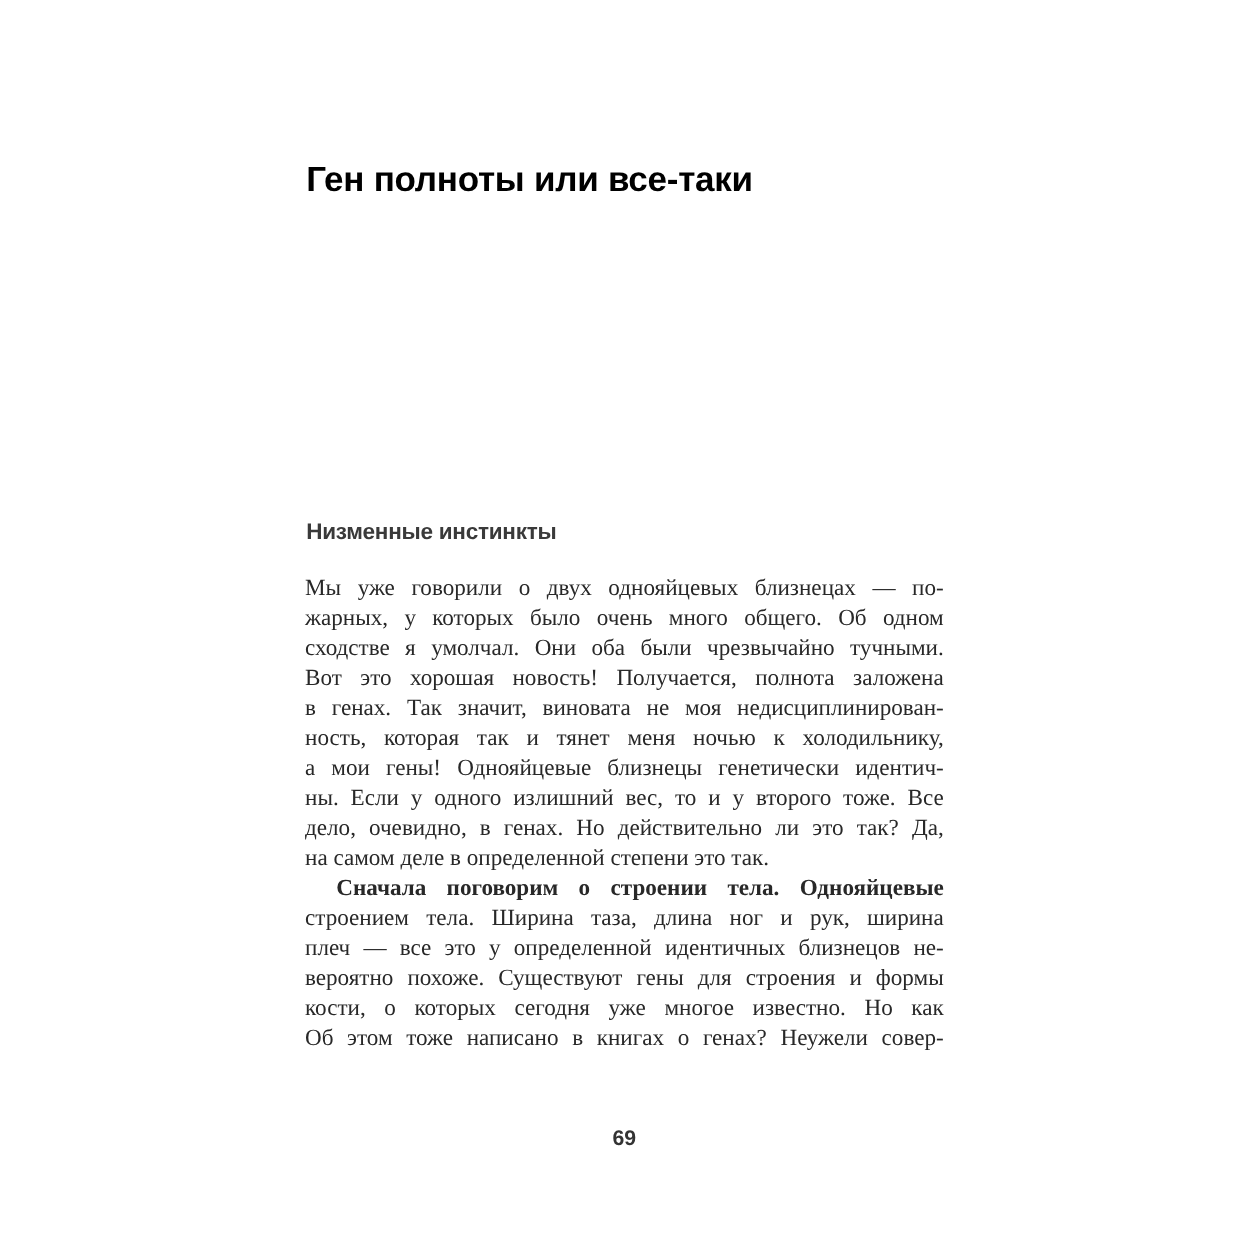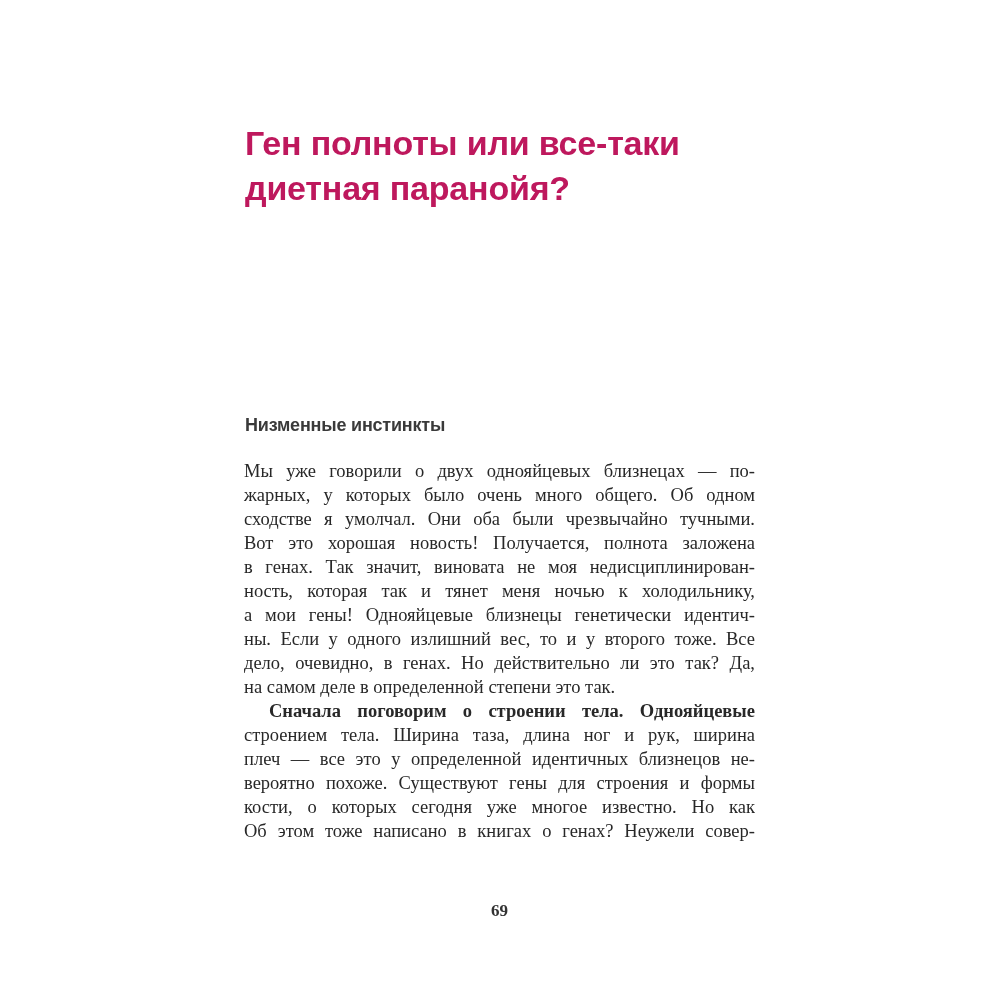--- a/index.html
+++ b/index.html
@@ -15,24 +15,24 @@
     overflow: hidden;
     font-family: "Liberation Sans", sans-serif;
   }
   .chapter-title {
     position: absolute;
     left: 245px;
     top: 121px;
     width: 560px;
     font-family: "Liberation Sans", "DejaVu Sans", sans-serif;
     font-weight: 600;
-    font-size: 34px;
+    font-size: 28px;
     line-height: 45px;
     letter-spacing: -0.2px;
-    color: #be185d;
+    color: #000000;
   }
   .section-heading {
     position: absolute;
     left: 245px;
     top: 409px;
     width: 560px;
     font-family: "Liberation Sans", "DejaVu Sans", sans-serif;
     font-weight: 600;
     font-size: 18px;
     line-height: 32px;
@@ -60,34 +60,33 @@
   .body-text .line.indent {
     text-indent: 25px;
     font-weight: bold;
   }
   .page-number {
     position: absolute;
     left: 244px;
     top: 901px;
     width: 511px;
     text-align: center;
-    font-family: Liberation Serif, serif;
+    font-family: Liberation Sans, sans-serif;
     font-weight: 700;
     font-size: 17px;
     color: #333333;
   }
 </style>
 </head>
 <body>
 
 <div class="page">
 
   <h1 class="chapter-title" style="margin:0;">
     <span style="display:block">Ген полноты или все-таки</span>
-    <span style="display:block">диетная паранойя?</span>
   </h1>
 
   <h2 class="section-heading" style="margin:0;">Низменные инстинкты</h2>
 
   <div class="body-text">
       <div class="line">Мы уже говорили о двух однояйцевых близнецах — по-</div>
       <div class="line">жарных, у которых было очень много общего. Об одном</div>
       <div class="line">сходстве я умолчал. Они оба были чрезвычайно тучными.</div>
       <div class="line">Вот это хорошая новость! Получается, полнота заложена</div>
       <div class="line">в генах. Так значит, виновата не моя недисциплинирован-</div>

